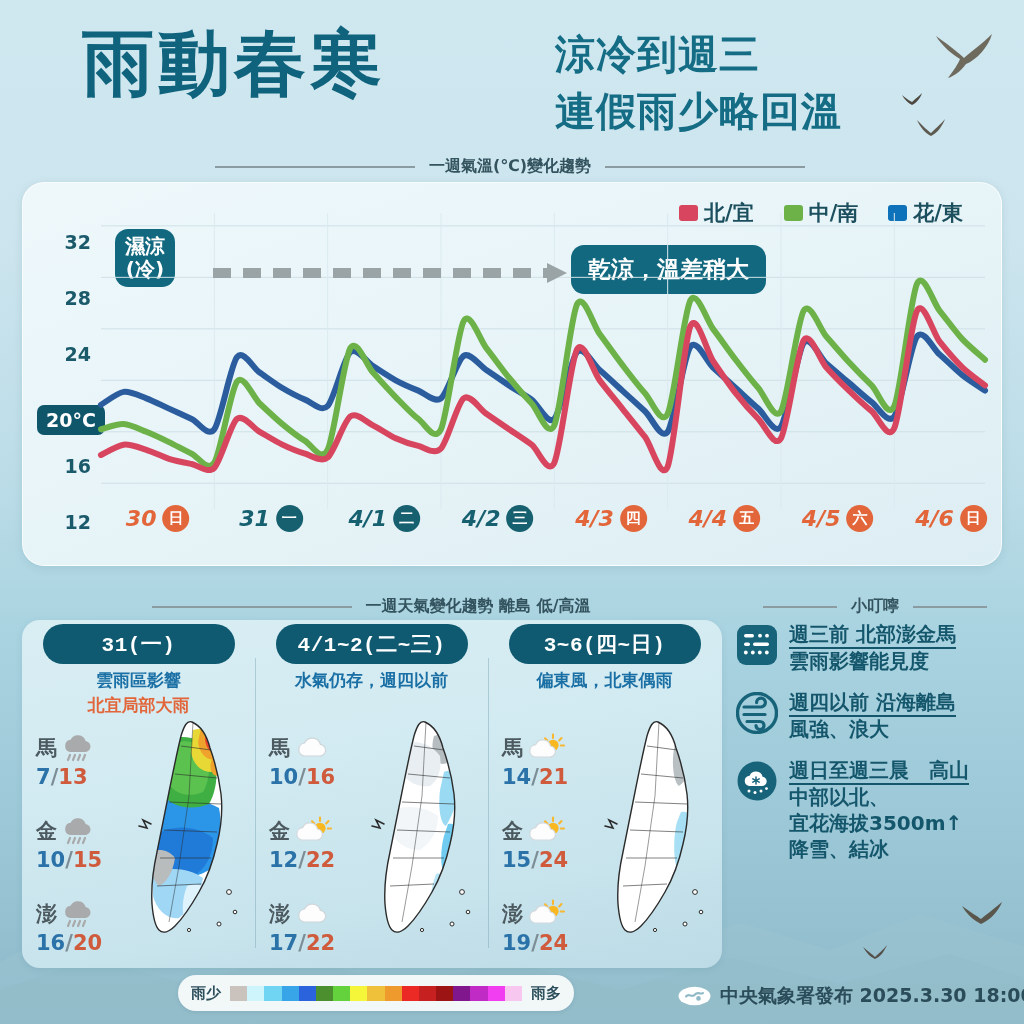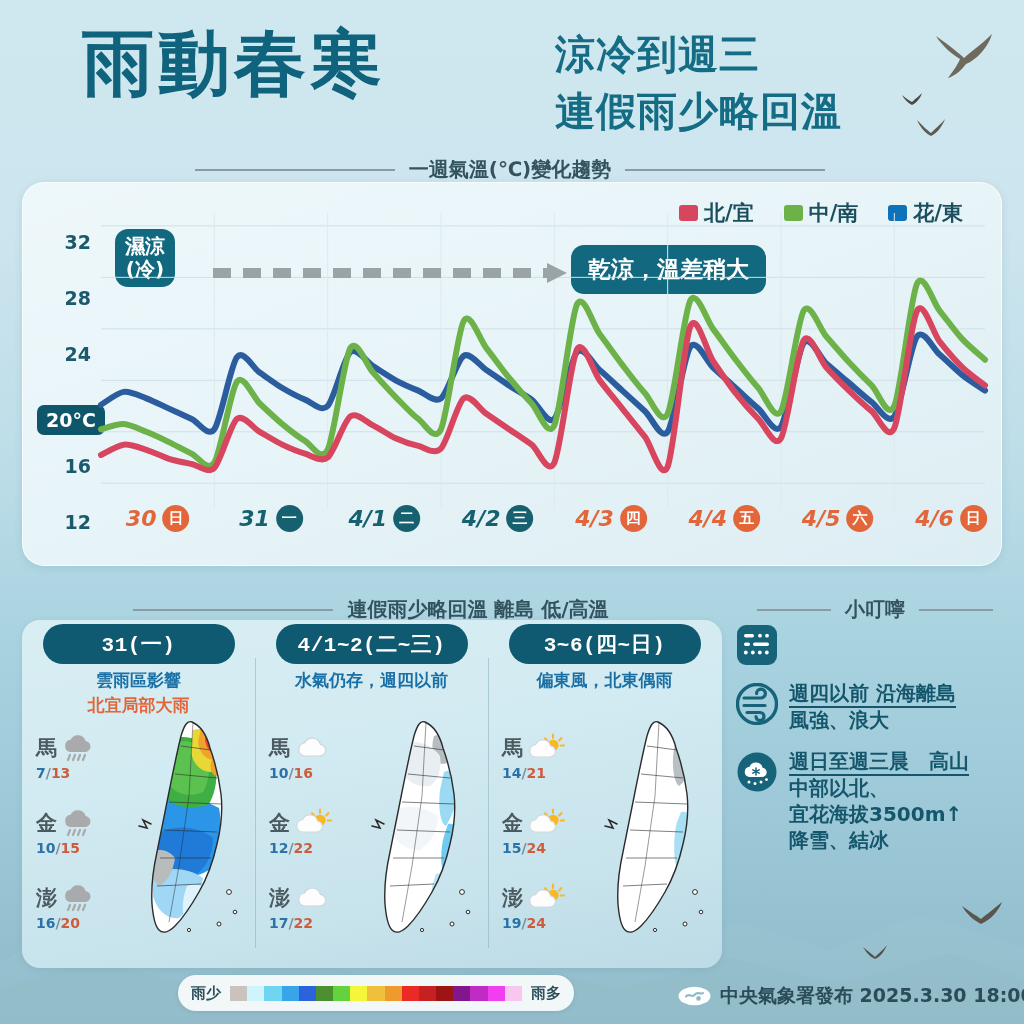--- a/index.html
+++ b/index.html
@@ -24,21 +24,21 @@
   }
   #sub-title {
     position:absolute; left:555px; top:26px;
     font-size:40px; font-weight:bold; color:#146d85;
     line-height:1.42; letter-spacing:1px;
     font-family:"DejaVu Sans","Liberation Sans",sans-serif;
   }
   
   .rule-row { position:absolute; display:flex; align-items:center; justify-content:center; gap:14px; }
   .rule-row .ln { height:2px; background:#8a9ba2; }
-  .rule-row .rule-txt { font-size:20px; color:#33535e; font-weight:bold; white-space:nowrap;
+  .rule-row .rule-txt { font-size:16px; color:#33535e; font-weight:bold; white-space:nowrap;
     font-family:"DejaVu Sans","Liberation Sans",sans-serif; }
 
   #chart-rule { left:110px; top:156px; width:800px; }
   #chart-rule .ln { width:200px; }
 
   
   #chart-panel {
     position:absolute; left:22px; top:182px; width:980px; height:384px;
     border-radius:22px;
     background:linear-gradient(160deg,#eef8fb 0%,#e9f5f9 35%,#e4f2f6 65%,#dcedf3 100%);
@@ -106,21 +106,21 @@
     position:absolute; left:0; top:48px; width:233px; text-align:center;
     font-size:17px; font-weight:bold; line-height:1.45; color:#1a6fa5;
     font-family:"DejaVu Sans","Liberation Sans",sans-serif;
   }
   .card-desc .warn { color:#e2663a; }
   .isl-list { position:absolute; left:14px; top:112px; width:96px; }
   .isl { margin-bottom:26px; }
   .isl-row { display:flex; align-items:center; gap:3px; height:32px; }
   .isl-name { font-size:21px; font-weight:bold; color:#4c5a60;
     font-family:"DejaVu Sans","Liberation Sans",sans-serif; }
-  .isl-temp { font-size:14px; font-weight:bold; color:#2a72a8; margin-top:1px;
+  .isl-temp { font-size:21px; font-weight:bold; color:#2a72a8; margin-top:1px;
     font-family:"DejaVu Sans","Liberation Sans",sans-serif; }
   .isl-temp .hi { color:#cf5a3c; }
   .isl-temp .sl { color:#7d8d95; }
   .map-wrap { position:absolute; right:4px; top:96px; width:120px; height:230px; }
   .map-wrap svg { display:block; }
 
   
   #tips { position:absolute; left:736px; top:622px; width:280px; }
   .tip { display:flex; gap:11px; margin-bottom:15px; align-items:flex-start; }
   .tip-ico { flex:0 0 auto; width:42px; height:42px; margin-top:2px; }
@@ -284,21 +284,21 @@
       </div>
       <div class="xt" style="left: 928px;">
         <span class="xt-d we">4/6</span>
         <span class="xt-b we-b">日</span>
       </div>
     </div>
 </div>
 
 <div class="rule-row" id="cards-rule">
   <span class="ln"></span>
-  <span class="rule-txt">連假雨少略回溫 離島 低/高溫</span>
+  <span class="rule-txt">一週天氣變化趨勢 離島 低/高溫</span>
 </div>
 <div class="rule-row" id="tips-rule">
   <span class="ln"></span>
   <span class="rule-txt">小叮嚀</span>
   <span class="ln"></span>
 </div>
 
 <div id="cards-panel">
     <div class="card" style="left: 0px;">
       <div class="card-pill">31(一)</div>
@@ -545,20 +545,21 @@
         <circle cx="24" cy="11.7" r="1.9"></circle>
             <circle cx="31" cy="11.7" r="1.9"></circle>
         <rect x="8" y="18.5" width="6" height="3.4" rx="1.7"></rect>
         <rect x="17" y="18.5" width="16" height="3.4" rx="1.7"></rect>
         <circle cx="9.8" cy="28.5" r="1.9"></circle>
             <circle cx="16.8" cy="28.5" r="1.9"></circle>
         <circle cx="23.8" cy="28.5" r="1.9"></circle>
             <circle cx="30.8" cy="28.5" r="1.9"></circle>
       </g>
         </svg></span>
+      <div class="tip-body"><div class="tip-head">週三前 北部澎金馬</div><div class="tip-sub">雲雨影響能見度</div></div>
     </div>
     <div class="tip">
       <span class="tip-ico"><svg width="42" height="42" viewBox="0 0 42 42">
           <circle cx="21" cy="21" r="19.5" fill="none" stroke="#17637a" stroke-width="3.4"></circle>
       <path d="M8 15 H25 a4.4 4.4 0 1 0 -4.4 -4.4" fill="none" stroke="#17637a" stroke-width="3.2" stroke-linecap="round"></path>
       <path d="M8 22.5 H29" stroke="#17637a" stroke-width="3.2" stroke-linecap="round"></path>
       <path d="M11 29.5 H24 a4 4 0 1 1 -4 4" fill="none" stroke="#17637a" stroke-width="3.2" stroke-linecap="round"></path>
         </svg></span>
       <div class="tip-body"><div class="tip-head">週四以前 沿海離島</div><div class="tip-sub">風強、浪大</div></div>
     </div>

